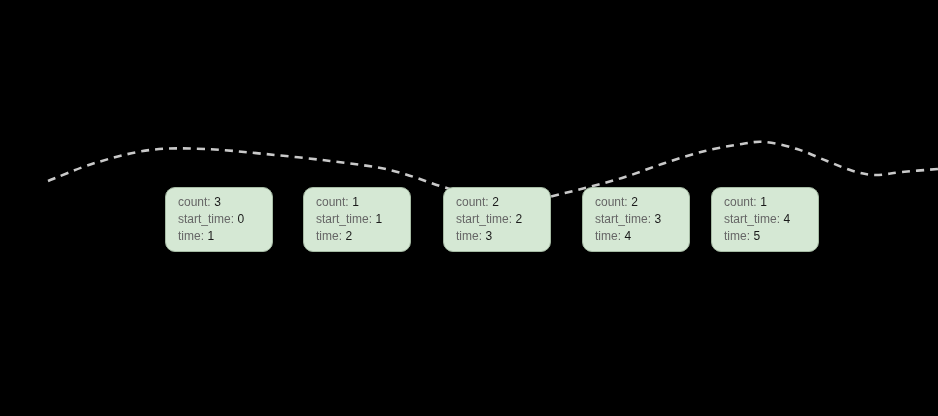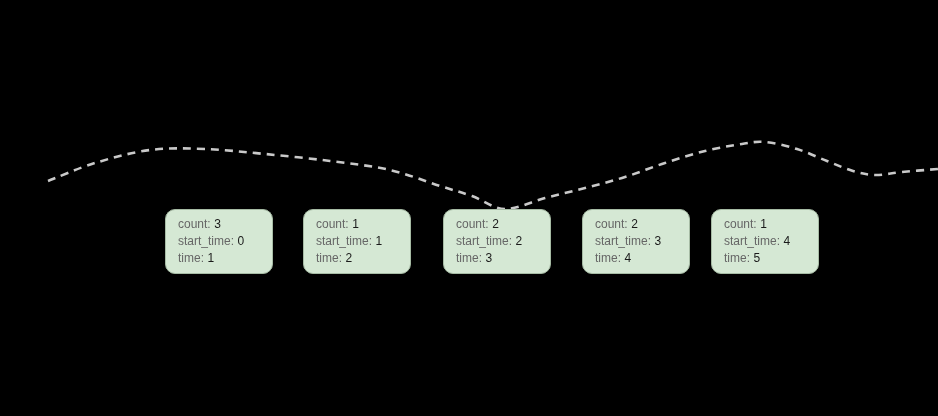--- a/index.html
+++ b/index.html
@@ -18,21 +18,21 @@
   .curve-svg {
     position: absolute;
     left: 0;
     top: 0;
     width: 938px;
     height: 416px;
     z-index: 1;
   }
   .card {
     position: absolute;
-    top: 209px;
+    top: 187px;
     width: 108px;
     height: 65px;
     box-sizing: border-box;
     background: #d5e8d4;
     border: 1px solid #a6bba4;
     border-radius: 10px;
     z-index: 2;
     display: flex;
     flex-direction: column;
     justify-content: center;

